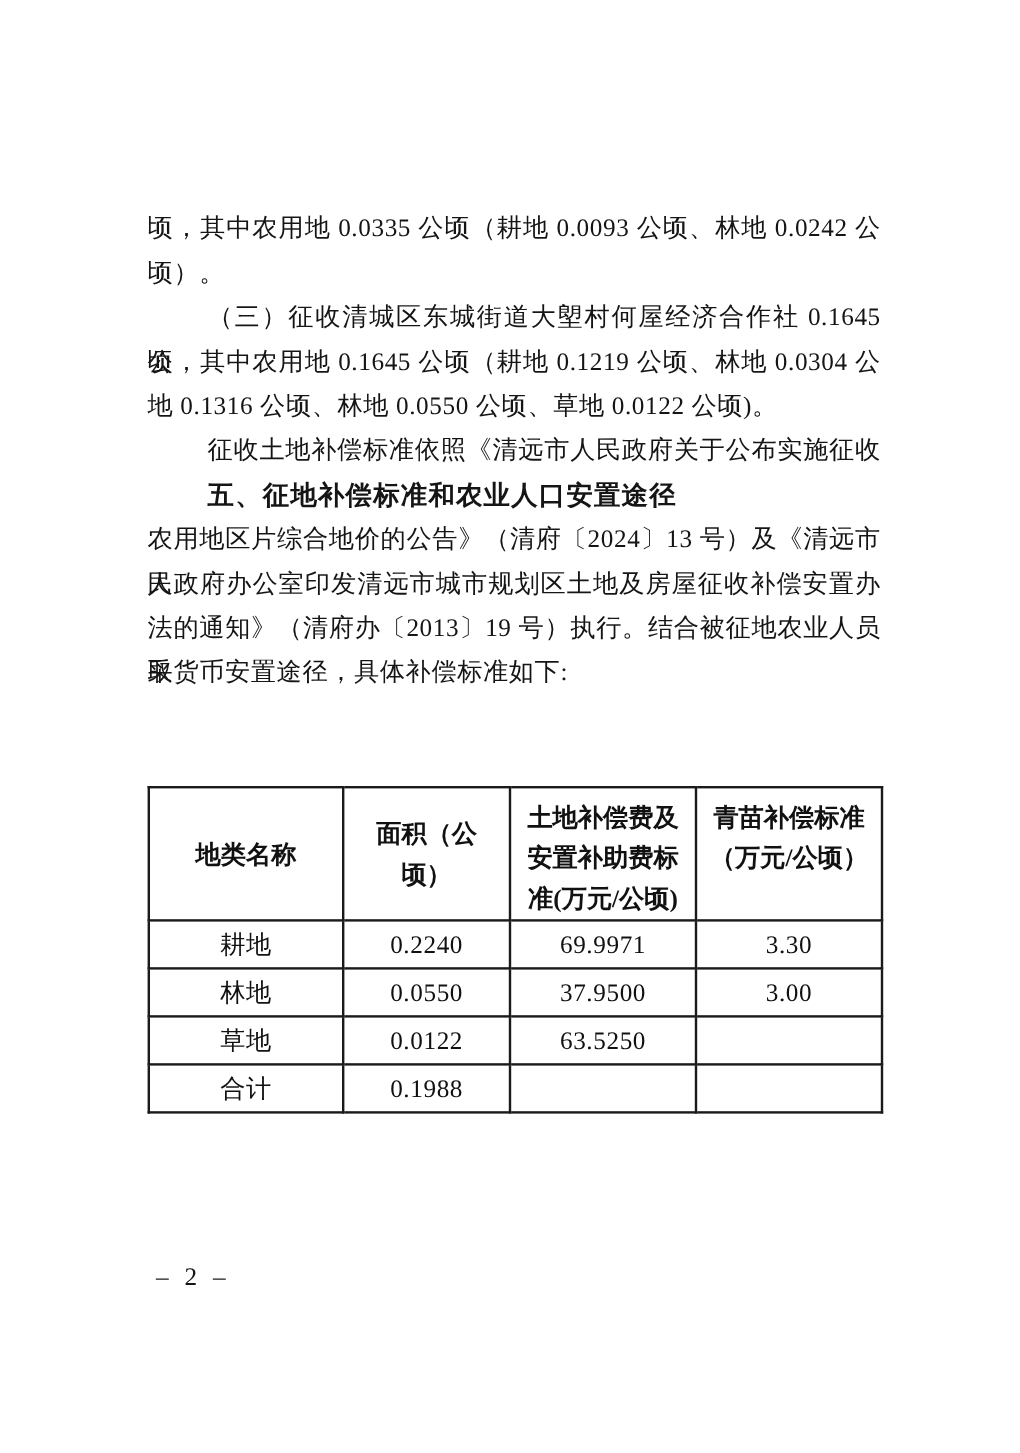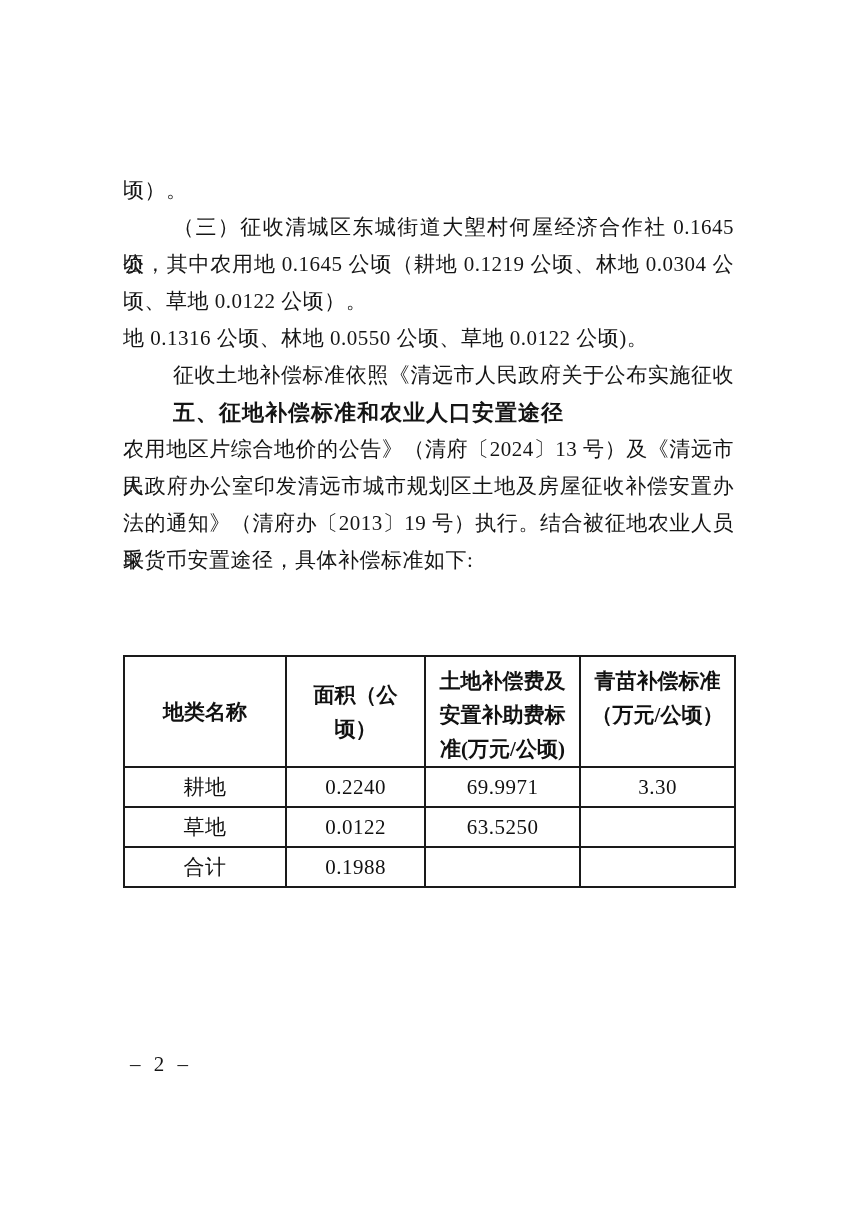--- a/index.html
+++ b/index.html
@@ -85,24 +85,24 @@
     letter-spacing: 4px;
     color: #151515;
   }
 </style>
 </head>
 <body>
 
 <div class="page">
 
   <div class="textcol">
+    <div class="line justify">顷，其中农用地 0.0335 公顷（耕地 0.0093 公顷、林地 0.0242 公</div>
     <div class="line">顷）。</div>
     <div class="line indent justify">（三）征收清城区东城街道大塱村何屋经济合作社 0.1645 公</div>
     <div class="line justify">顷，其中农用地 0.1645 公顷（耕地 0.1219 公顷、林地 0.0304 公</div>
-    <div class="line">顷、草地 0.0122 公顷）。</div>
     <div class="line">地 0.1316 公顷、林地 0.0550 公顷、草地 0.0122 公顷)。</div>
     <div class="line indent justify">征收土地补偿标准依照《清远市人民政府关于公布实施征收</div>
     <div class="line indent heading">五、征地补偿标准和农业人口安置途径</div>
     <div class="line justify">农用地区片综合地价的公告》（清府〔2024〕13 号）及《清远市人</div>
     <div class="line justify">民政府办公室印发清远市城市规划区土地及房屋征收补偿安置办</div>
     <div class="line justify">法的通知》（清府办〔2013〕19 号）执行。结合被征地农业人员采</div>
     <div class="line">取货币安置途径，具体补偿标准如下:</div>
   </div>
 
   <table class="comp-table">
@@ -121,20 +121,26 @@
       </tr>
     </thead>
     <tbody>
       <tr>
         <td>耕地</td>
         <td>0.2240</td>
         <td>69.9971</td>
         <td>3.30</td>
       </tr>
       <tr>
+        <td>林地</td>
+        <td>0.0550</td>
+        <td>37.9500</td>
+        <td>3.00</td>
+      </tr>
+      <tr>
         <td>草地</td>
         <td>0.0122</td>
         <td>63.5250</td>
         <td></td>
       </tr>
       <tr>
         <td>合计</td>
         <td>0.1988</td>
         <td></td>
         <td></td>

